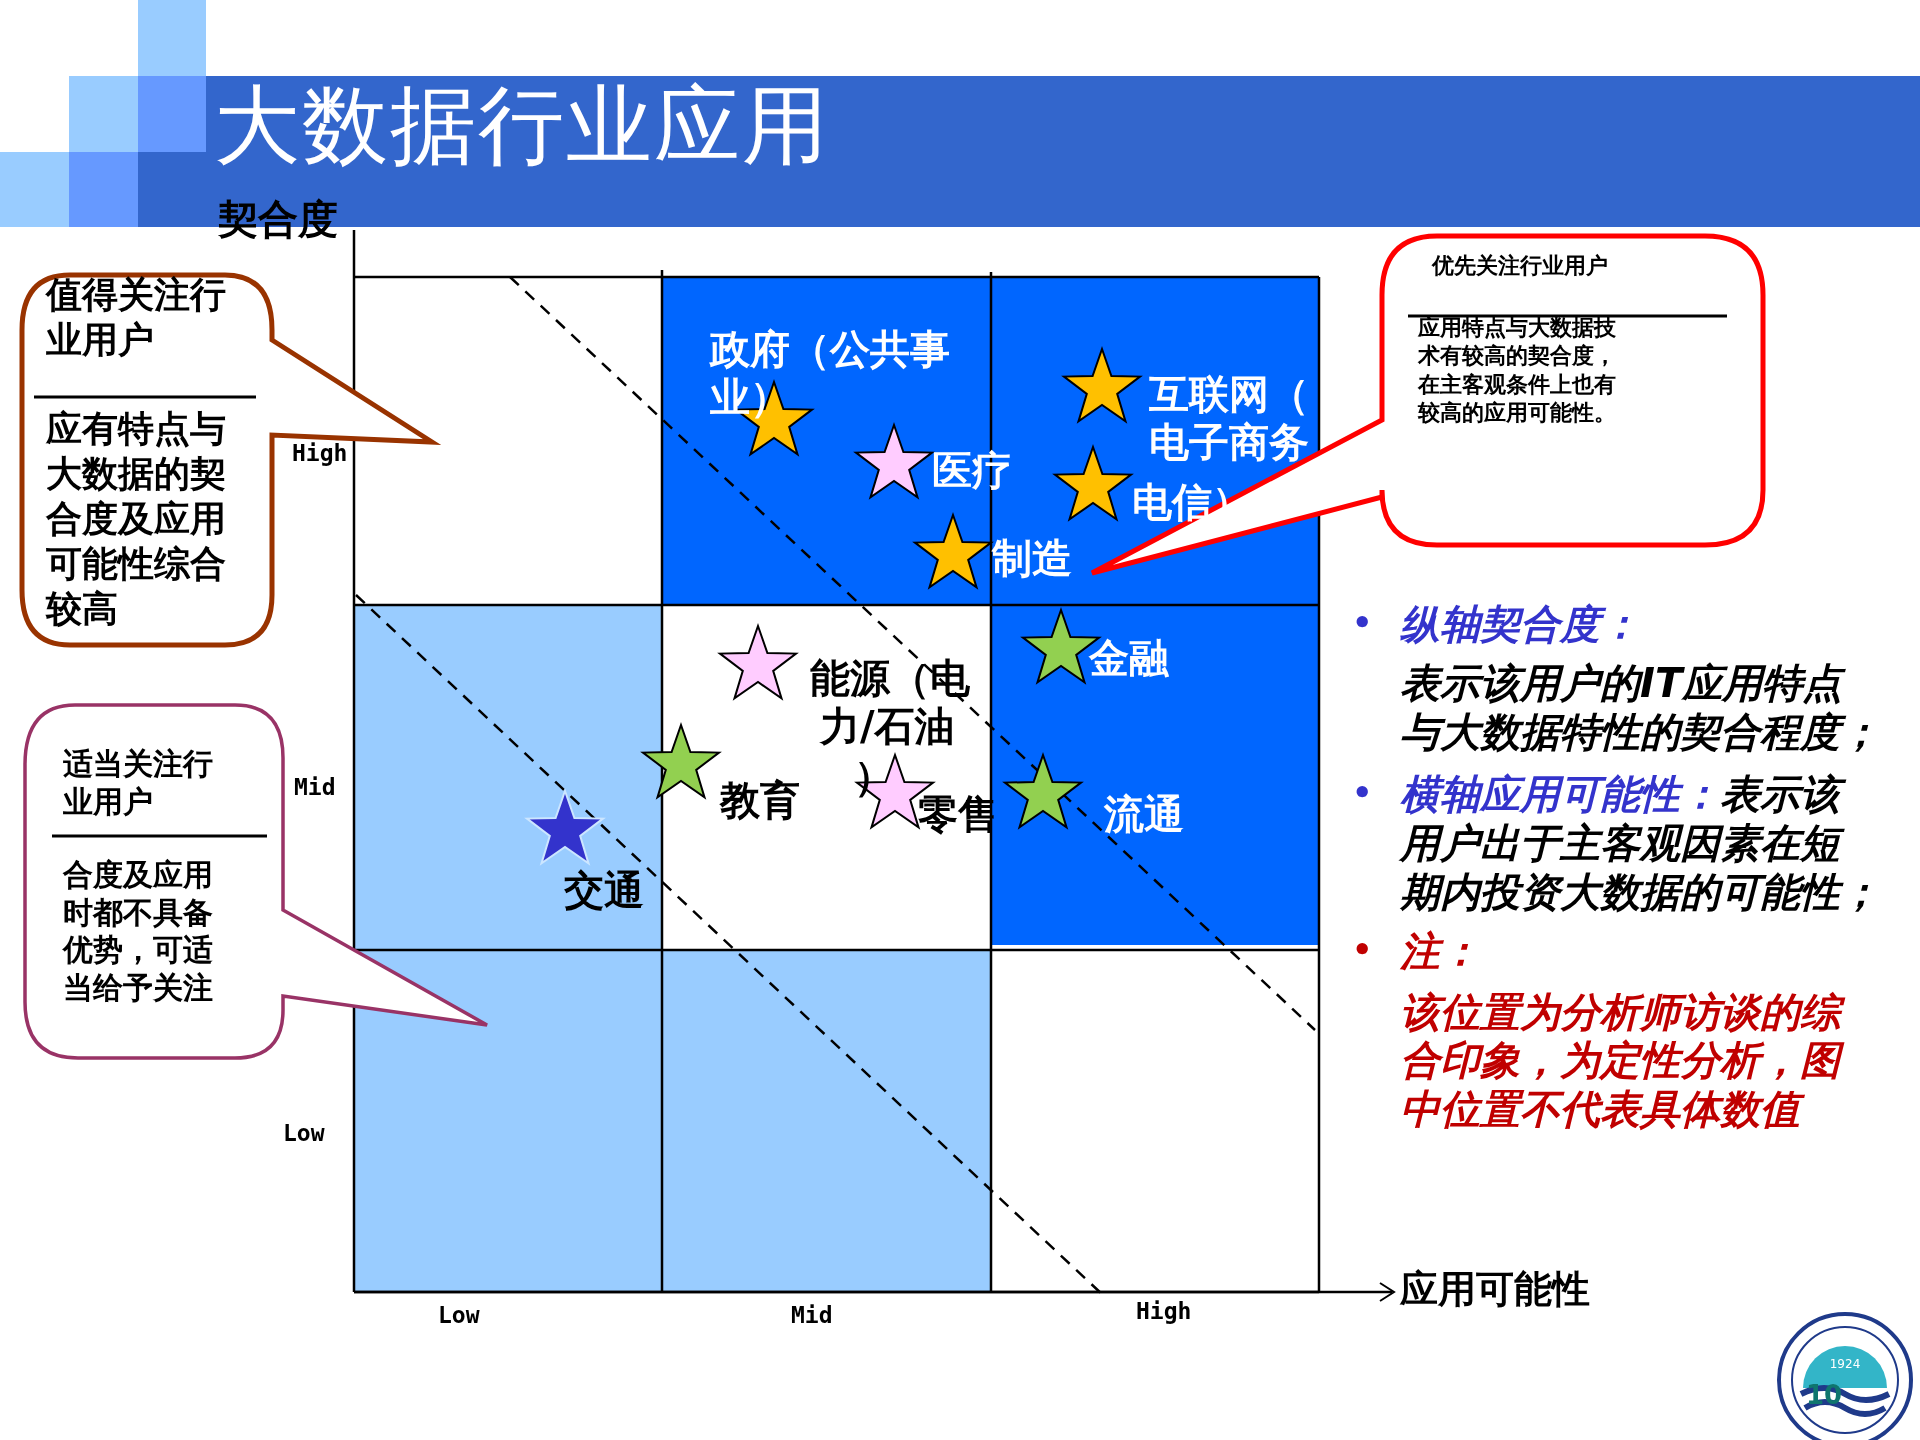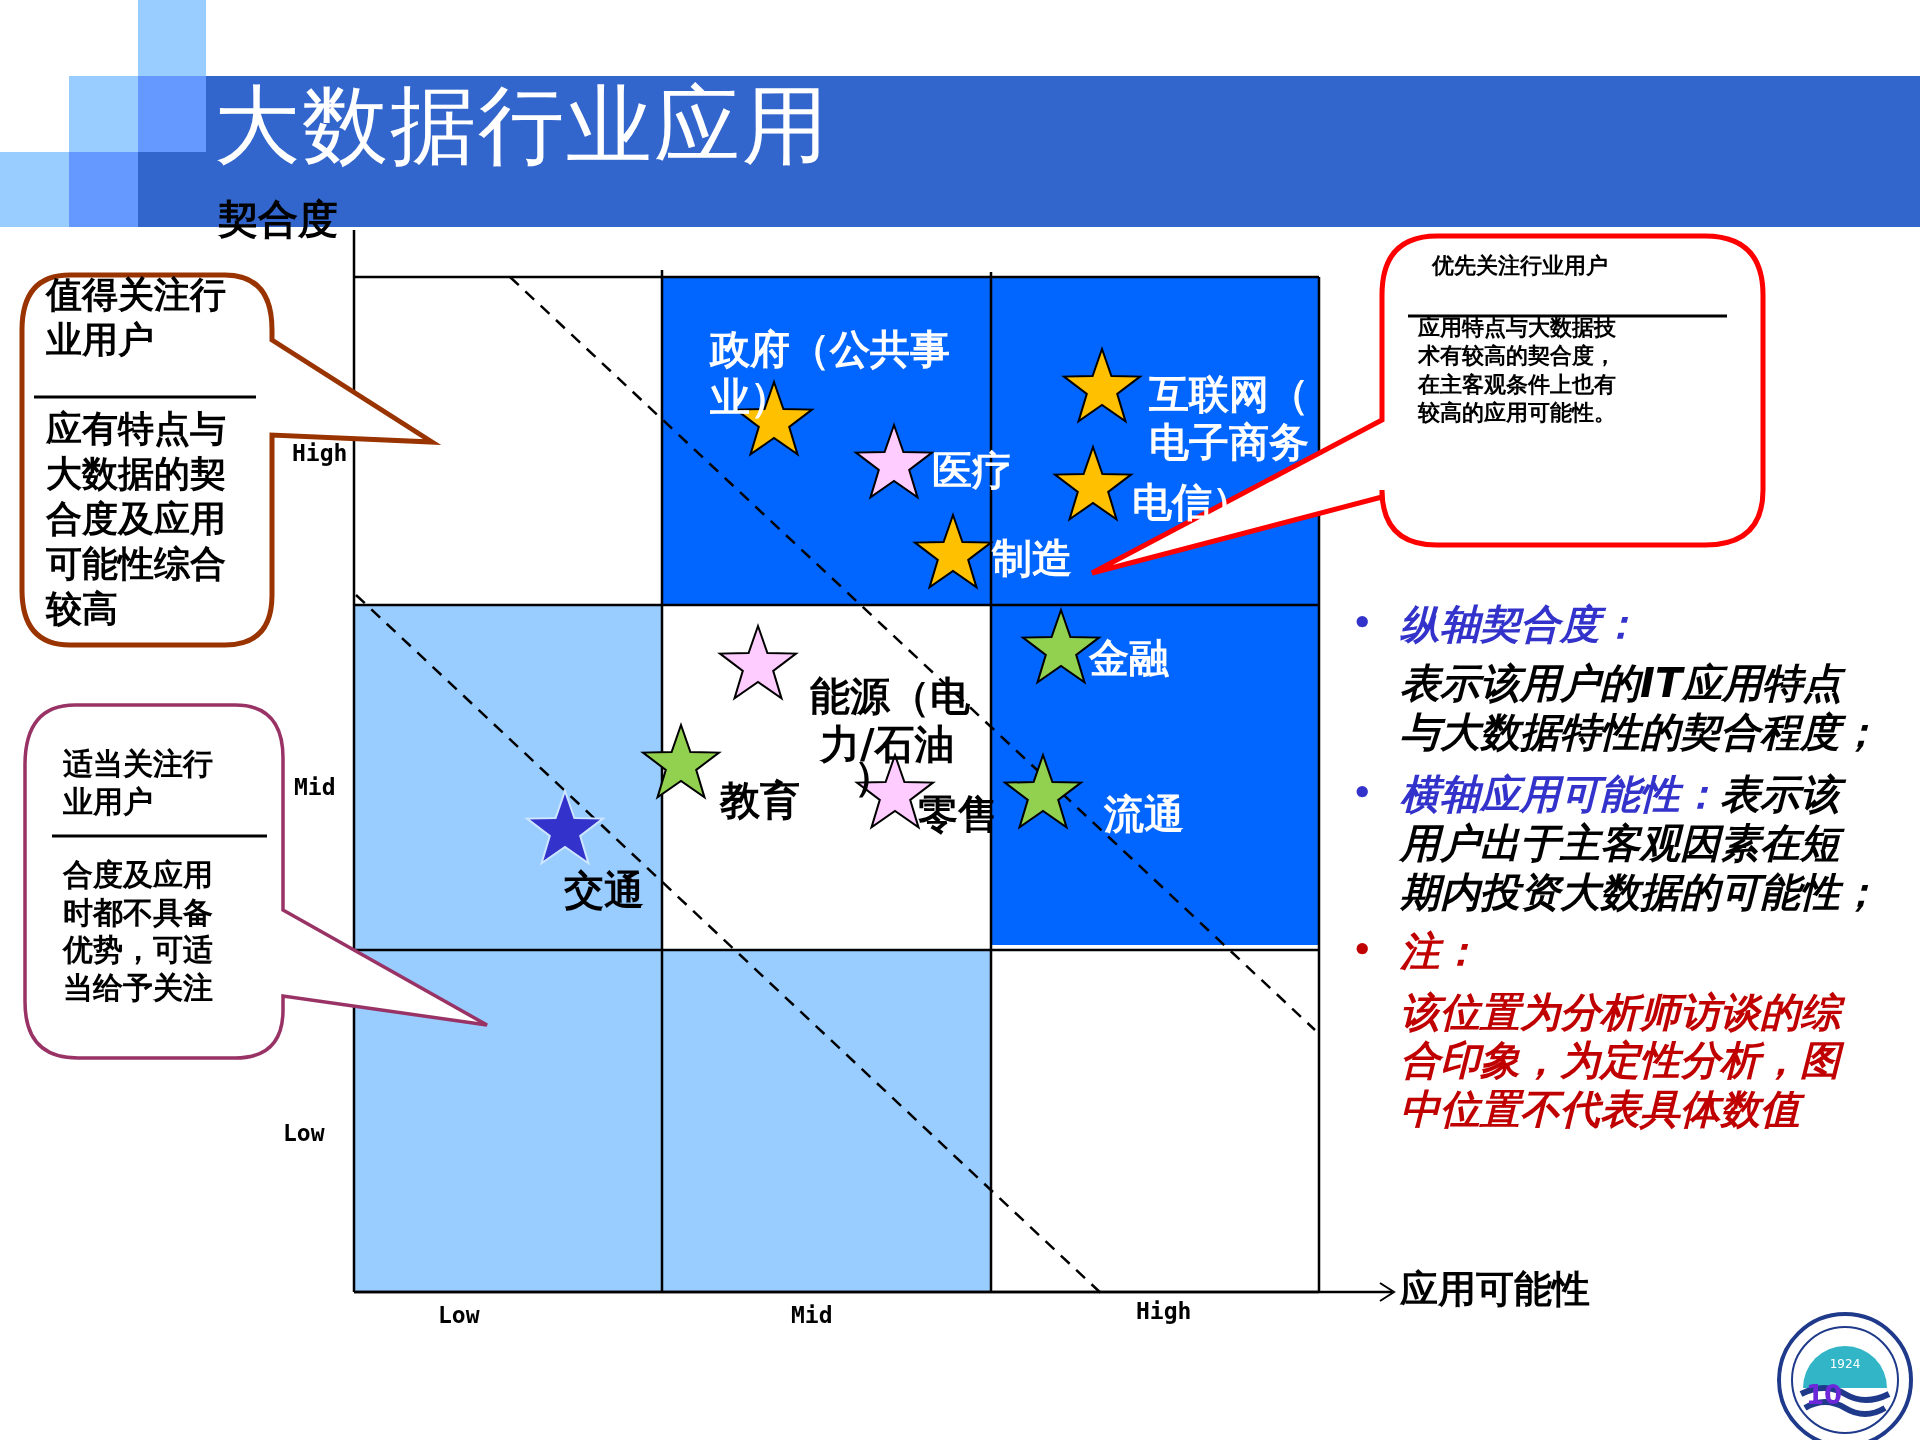--- a/index.html
+++ b/index.html
@@ -16,21 +16,21 @@
   .lbl.w{color:#fff;}
   .lbl.k{color:#000;}
   .callout-text{position:absolute;font-weight:bold;color:#000;line-height:1.25;}
   .bullet-area{position:absolute;left:1352px;top:600px;width:560px;font-weight:bold;font-style:italic;font-size:40px;line-height:1.22;}
   .bullet{position:relative;padding-left:48px;margin-bottom:10px;}
   .bullet .dot{position:absolute;left:0;top:4px;font-style:normal;font-size:32px;}
   .blue{color:#3333CC;}
   .red{color:#C00000;}
   .black{color:#000;}
   .indent{padding-left:48px;}
-  .pageno{position:absolute;left:1806px;top:1380px;font-size:26px;font-weight:bold;color:#6d28d9;}
+  .pageno{position:absolute;left:1806px;top:1380px;font-size:26px;font-weight:bold;color:#0f766e;}
 </style>
 </head>
 <body>
 
 <div class="sq" style="left:138px;top:0;width:68px;height:76px;background:#99CCFF;"></div>
 <div class="sq" style="left:69px;top:76px;width:69px;height:76px;background:#99CCFF;"></div>
 <div class="sq" style="left:138px;top:76px;width:68px;height:76px;background:#6699FF;"></div>
 <div class="sq" style="left:0;top:152px;width:69px;height:75px;background:#99CCFF;"></div>
 <div class="sq" style="left:69px;top:152px;width:69px;height:75px;background:#6699FF;"></div>
 <div class="sq" style="left:138px;top:152px;width:68px;height:75px;background:#3366CC;"></div>
@@ -116,21 +116,21 @@
     <div>业）</div>
 </div>
 <div class="lbl w" style="left:932px;top:446px;">医疗</div>
 <div class="lbl w" style="left:1149px;top:370px;">
   <div>互联网（</div>
     <div>电子商务</div>
 </div>
 <div class="lbl w" style="left:1132px;top:478px;">电信）</div>
 <div class="lbl w" style="left:992px;top:534px;">制造</div>
 <div class="lbl w" style="left:1089px;top:634px;">金融</div>
-<div class="lbl k" style="left:810px;top:672px;">
+<div class="lbl k" style="left:810px;top:654px;">
   <div>能源（电</div>
   <div style="padding-left:10px;">力/石油</div>
 </div>
 <div class="lbl k" style="left:854px;top:752px;">）</div>
 <div class="lbl k" style="left:720px;top:776px;">教育</div>
 <div class="lbl k" style="left:918px;top:790px;">零售</div>
 <div class="lbl w" style="left:1104px;top:790px;">流通</div>
 <div class="lbl k" style="left:564px;top:866px;">交通</div>
 
 <div class="callout-text" style="left:46px;top:272px;font-size:36px;">

